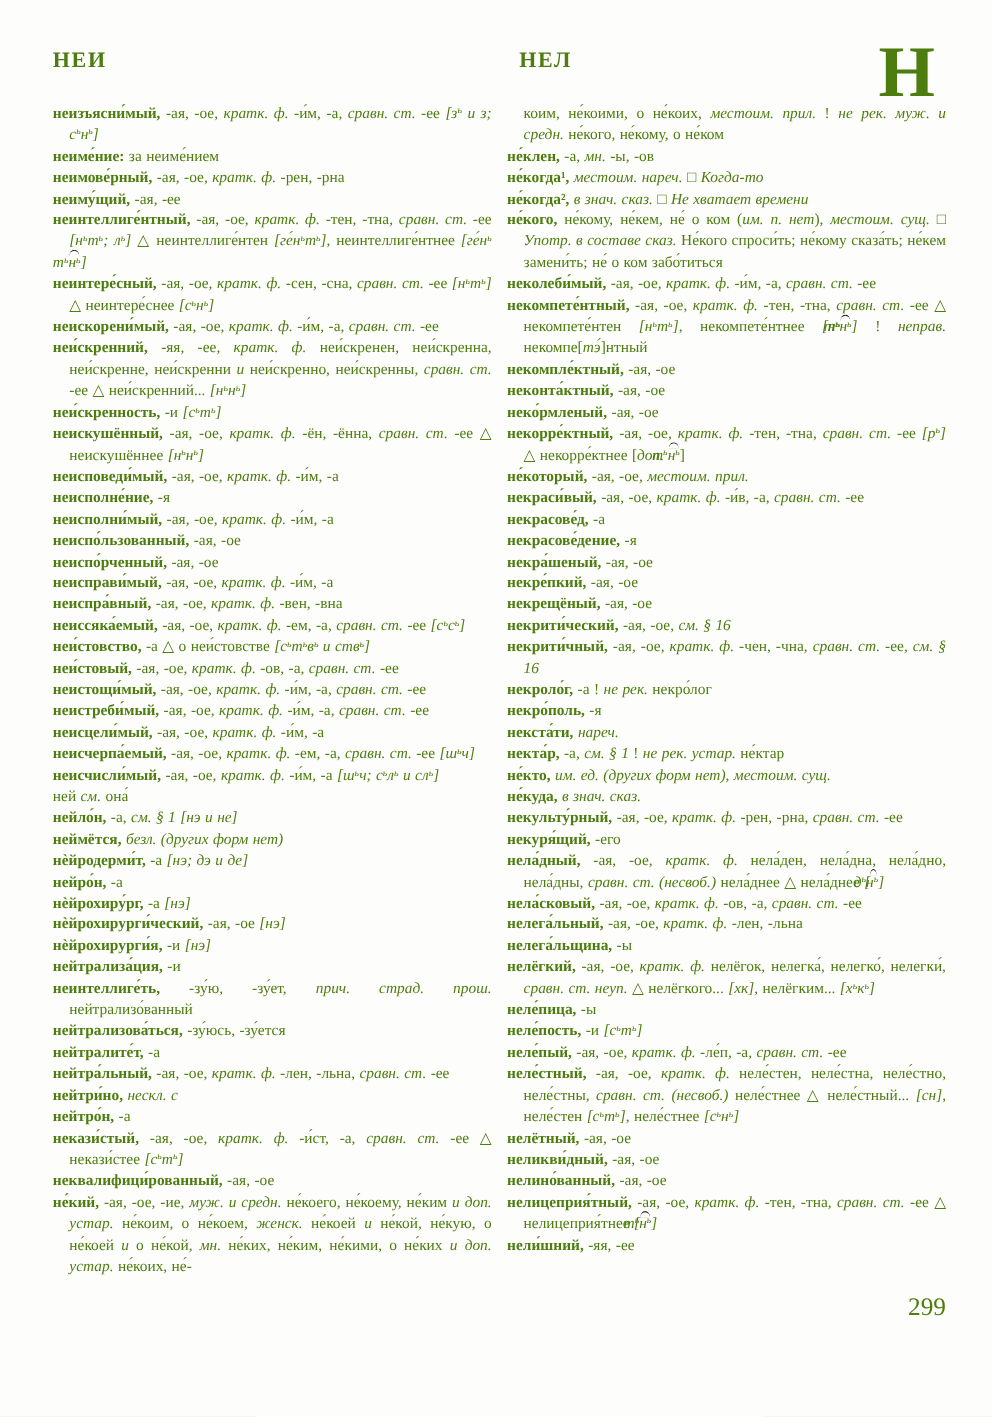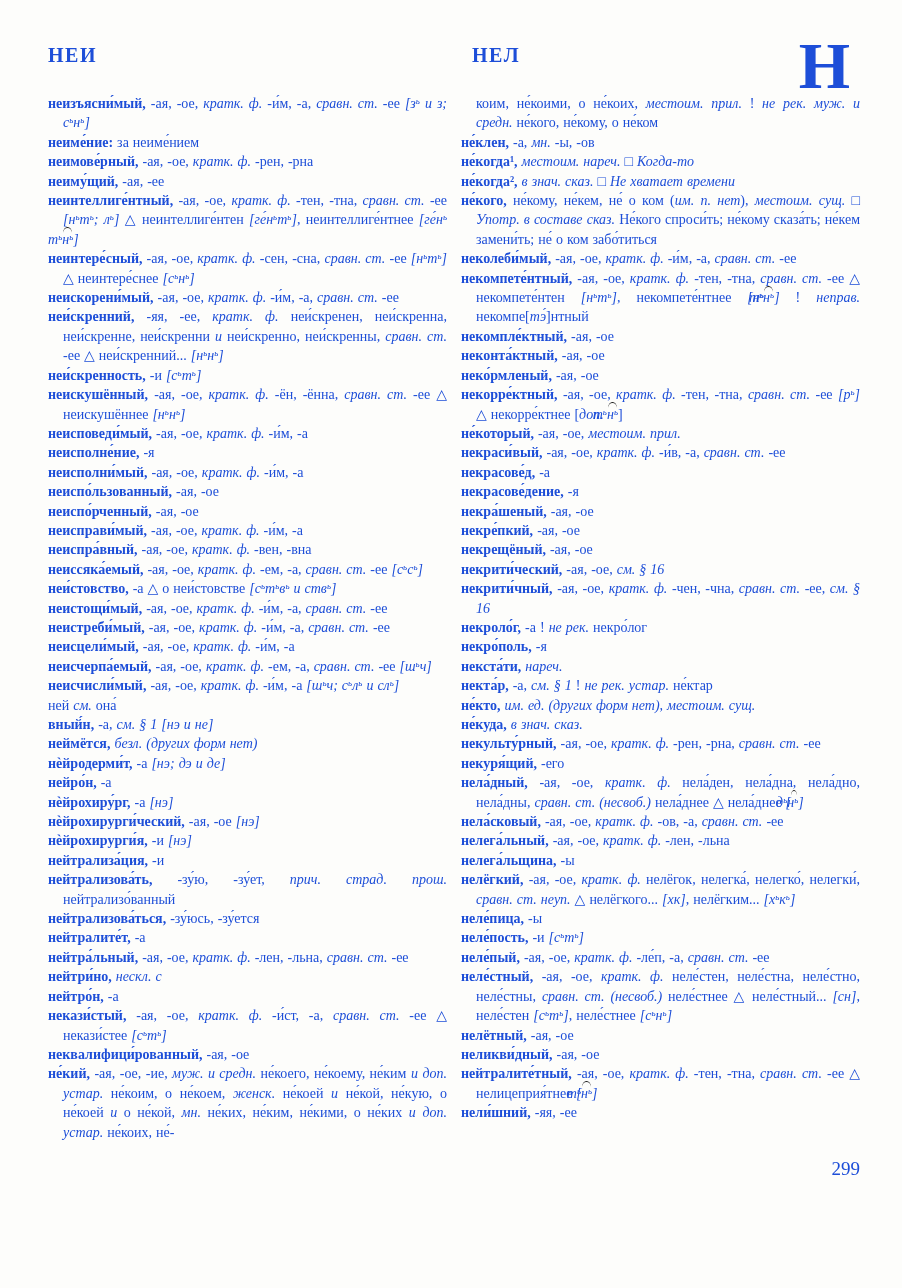--- a/index.html
+++ b/index.html
@@ -1,18 +1,18 @@
 <!DOCTYPE html>
 <html><head>
 <meta charset="utf-8">
 <style>
   html,body{margin:0;padding:0;background:#e8e8e4;}
   .page{
     width:902px;height:1288px;margin:0 auto;position:relative;
-    background:#fdfdfb;color:#1d4ed8;overflow:hidden;
+    background:#fdfdfb;color:#4d7c0f;overflow:hidden;
     font-family:"Liberation Serif","DejaVu Serif",serif;
     font-size:14px;line-height:19.4px;
   }
   .inner{position:absolute;left:48px;right:42px;top:46px;}
   .headrow{position:relative;height:46px;margin-bottom:2px;}
   .colhead{
     font-weight:bold;font-size:20px;letter-spacing:1.5px;
     position:absolute;top:0;
   }
   .colhead.left{left:0;}
@@ -33,21 +33,21 @@
   .entry i{font-style:italic;}
   .entry sup{font-size:9px;line-height:0;vertical-align:4px;font-style:inherit;}
   .tie{position:relative;display:inline-block;}
   .tie::before{
     content:"";position:absolute;left:0;right:1px;top:-2.5px;height:5px;
     border-top:1.2px solid #161616;
     border-radius:50% 50% 0 0 / 100% 100% 0 0;
   }
   .pagenum{
     position:absolute;right:0;bottom:-2px;top:auto;
-    font-size:19px;
+    font-size:23px;
   }
   .footer{position:relative;height:30px;margin-top:4px;}
 </style>
 </head>
 <body>
 
 <div class="page">
   <div class="inner">
     <div class="headrow">
       <div class="colhead left">НЕИ</div>
@@ -68,35 +68,36 @@
           <p class="entry"><b>неискушённый,</b> -ая, -ое, <i>кратк. ф.</i> -ён, -ённа, <i>сравн. ст.</i> -ее △ неискушённее <i>[н<sup>ь</sup>н<sup>ь</sup>]</i></p>
           <p class="entry"><b>неисповеди́мый,</b> -ая, -ое, <i>кратк. ф.</i> -и́м, -а</p>
           <p class="entry"><b>неисполне́ние,</b> -я</p>
           <p class="entry"><b>неисполни́мый,</b> -ая, -ое, <i>кратк. ф.</i> -и́м, -а</p>
           <p class="entry"><b>неиспо́льзованный,</b> -ая, -ое</p>
           <p class="entry"><b>неиспо́рченный,</b> -ая, -ое</p>
           <p class="entry"><b>неисправи́мый,</b> -ая, -ое, <i>кратк. ф.</i> -и́м, -а</p>
           <p class="entry"><b>неиспра́вный,</b> -ая, -ое, <i>кратк. ф.</i> -вен, -вна</p>
           <p class="entry"><b>неиссяка́емый,</b> -ая, -ое, <i>кратк. ф.</i> -ем, -а, <i>сравн. ст.</i> -ее <i>[с<sup>ь</sup>с<sup>ь</sup>]</i></p>
           <p class="entry"><b>неи́стовство,</b> -а △ о неи́стовстве <i>[с<sup>ь</sup>т<sup>ь</sup>в<sup>ь</sup> и ств<sup>ь</sup>]</i></p>
+          <p class="entry"><b>неи́стовый,</b> -ая, -ое, <i>кратк. ф.</i> -ов, -а, <i>сравн. ст.</i> -ее</p>
           <p class="entry"><b>неистощи́мый,</b> -ая, -ое, <i>кратк. ф.</i> -и́м, -а, <i>сравн. ст.</i> -ее</p>
           <p class="entry"><b>неистреби́мый,</b> -ая, -ое, <i>кратк. ф.</i> -и́м, -а, <i>сравн. ст.</i> -ее</p>
           <p class="entry"><b>неисцели́мый,</b> -ая, -ое, <i>кратк. ф.</i> -и́м, -а</p>
           <p class="entry"><b>неисчерпа́емый,</b> -ая, -ое, <i>кратк. ф.</i> -ем, -а, <i>сравн. ст.</i> -ее <i>[ш<sup>ь</sup>ч]</i></p>
           <p class="entry"><b>неисчисли́мый,</b> -ая, -ое, <i>кратк. ф.</i> -и́м, -а <i>[ш<sup>ь</sup>ч; с<sup>ь</sup>л<sup>ь</sup> и сл<sup>ь</sup>]</i></p>
           <p class="entry">ней <i>см.</i> она́</p>
-          <p class="entry"><b>вный́н,</b> -а, <i>см. § 1</i> <i>[нэ и не]</i></p>
+          <p class="entry"><b>нейло́н,</b> -а, <i>см. § 1</i> <i>[нэ и не]</i></p>
           <p class="entry"><b>неймётся,</b> <i>безл. (других форм нет)</i></p>
           <p class="entry"><b>нѐйродерми́т,</b> -а <i>[нэ; дэ и де]</i></p>
           <p class="entry"><b>нейро́н,</b> -а</p>
           <p class="entry"><b>нѐйрохиру́рг,</b> -а <i>[нэ]</i></p>
           <p class="entry"><b>нѐйрохирурги́ческий,</b> -ая, -ое <i>[нэ]</i></p>
           <p class="entry"><b>нѐйрохирурги́я,</b> -и <i>[нэ]</i></p>
           <p class="entry"><b>нейтрализа́ция,</b> -и</p>
-          <p class="entry"><b>нейтрализова́ть,</b> -зу́ю, -зу́ет, <i>прич. страд. прош.</i> нейтрализо́ванный</p>
+          <p class="entry"><b>неинтеллиге́ть,</b> -зу́ю, -зу́ет, <i>прич. страд. прош.</i> нейтрализо́ванный</p>
           <p class="entry"><b>нейтрализова́ться,</b> -зу́юсь, -зу́ется</p>
           <p class="entry"><b>нейтралите́т,</b> -а</p>
           <p class="entry"><b>нейтра́льный,</b> -ая, -ое, <i>кратк. ф.</i> -лен, -льна, <i>сравн. ст.</i> -ее</p>
           <p class="entry"><b>нейтри́но,</b> <i>нескл. с</i></p>
           <p class="entry"><b>нейтро́н,</b> -а</p>
           <p class="entry"><b>некази́стый,</b> -ая, -ое, <i>кратк. ф.</i> -и́ст, -а, <i>сравн. ст.</i> -ее △ некази́стее <i>[с<sup>ь</sup>т<sup>ь</sup>]</i></p>
           <p class="entry"><b>неквалифици́рованный,</b> -ая, -ое</p>
           <p class="entry"><b>не́кий,</b> -ая, -ое, -ие, <i>муж. и средн.</i> не́коего, не́коему, не́ким <i>и доп. устар.</i> не́коим, о не́коем, <i>женск.</i> не́коей <i>и</i> не́кой, не́кую, о не́коей <i>и</i> о не́кой, <i>мн.</i> не́ких, не́ким, не́кими, о не́ких <i>и доп. устар.</i> не́коих, не́-</p>
         </div>
       <div class="col">
@@ -132,21 +133,22 @@
           <p class="entry"><b>нела́сковый,</b> -ая, -ое, <i>кратк. ф.</i> -ов, -а, <i>сравн. ст.</i> -ее</p>
           <p class="entry"><b>нелега́льный,</b> -ая, -ое, <i>кратк. ф.</i> -лен, -льна</p>
           <p class="entry"><b>нелега́льщина,</b> -ы</p>
           <p class="entry"><b>нелёгкий,</b> -ая, -ое, <i>кратк. ф.</i> нелёгок, нелегка́, нелегко́, нелегки́, <i>сравн. ст. неуп.</i> △ нелёгкого... <i>[хк]</i>, нелёгким... <i>[х<sup>ь</sup>к<sup>ь</sup>]</i></p>
           <p class="entry"><b>неле́пица,</b> -ы</p>
           <p class="entry"><b>неле́пость,</b> -и <i>[с<sup>ь</sup>т<sup>ь</sup>]</i></p>
           <p class="entry"><b>неле́пый,</b> -ая, -ое, <i>кратк. ф.</i> -ле́п, -а, <i>сравн. ст.</i> -ее</p>
           <p class="entry"><b>неле́стный,</b> -ая, -ое, <i>кратк. ф.</i> неле́стен, неле́стна, неле́стно, неле́стны, <i>сравн. ст. (несвоб.)</i> неле́стнее △ неле́стный... <i>[сн]</i>, неле́стен <i>[с<sup>ь</sup>т<sup>ь</sup>]</i>, неле́стнее <i>[с<sup>ь</sup>н<sup>ь</sup>]</i></p>
           <p class="entry"><b>нелётный,</b> -ая, -ое</p>
           <p class="entry"><b>неликви́дный,</b> -ая, -ое</p>
-          <p class="entry"><b>нейтралите́тный,</b> -ая, -ое, <i>кратк. ф.</i> -тен, -тна, <i>сравн. ст.</i> -ее △ нелицеприя́тнее <i>[<span class="tie">т<sup>ь</sup>н<sup>ь</sup></span>]</i></p>
+          <p class="entry"><b>нелино́ванный,</b> -ая, -ое</p>
+          <p class="entry"><b>нелицеприя́тный,</b> -ая, -ое, <i>кратк. ф.</i> -тен, -тна, <i>сравн. ст.</i> -ее △ нелицеприя́тнее <i>[<span class="tie">т<sup>ь</sup>н<sup>ь</sup></span>]</i></p>
           <p class="entry"><b>нели́шний,</b> -яя, -ее</p>
         </div>
     </div>
     <div class="footer">
       <div class="pagenum">299</div>
     </div>
   </div>
 </div>
 
 </body></html>

